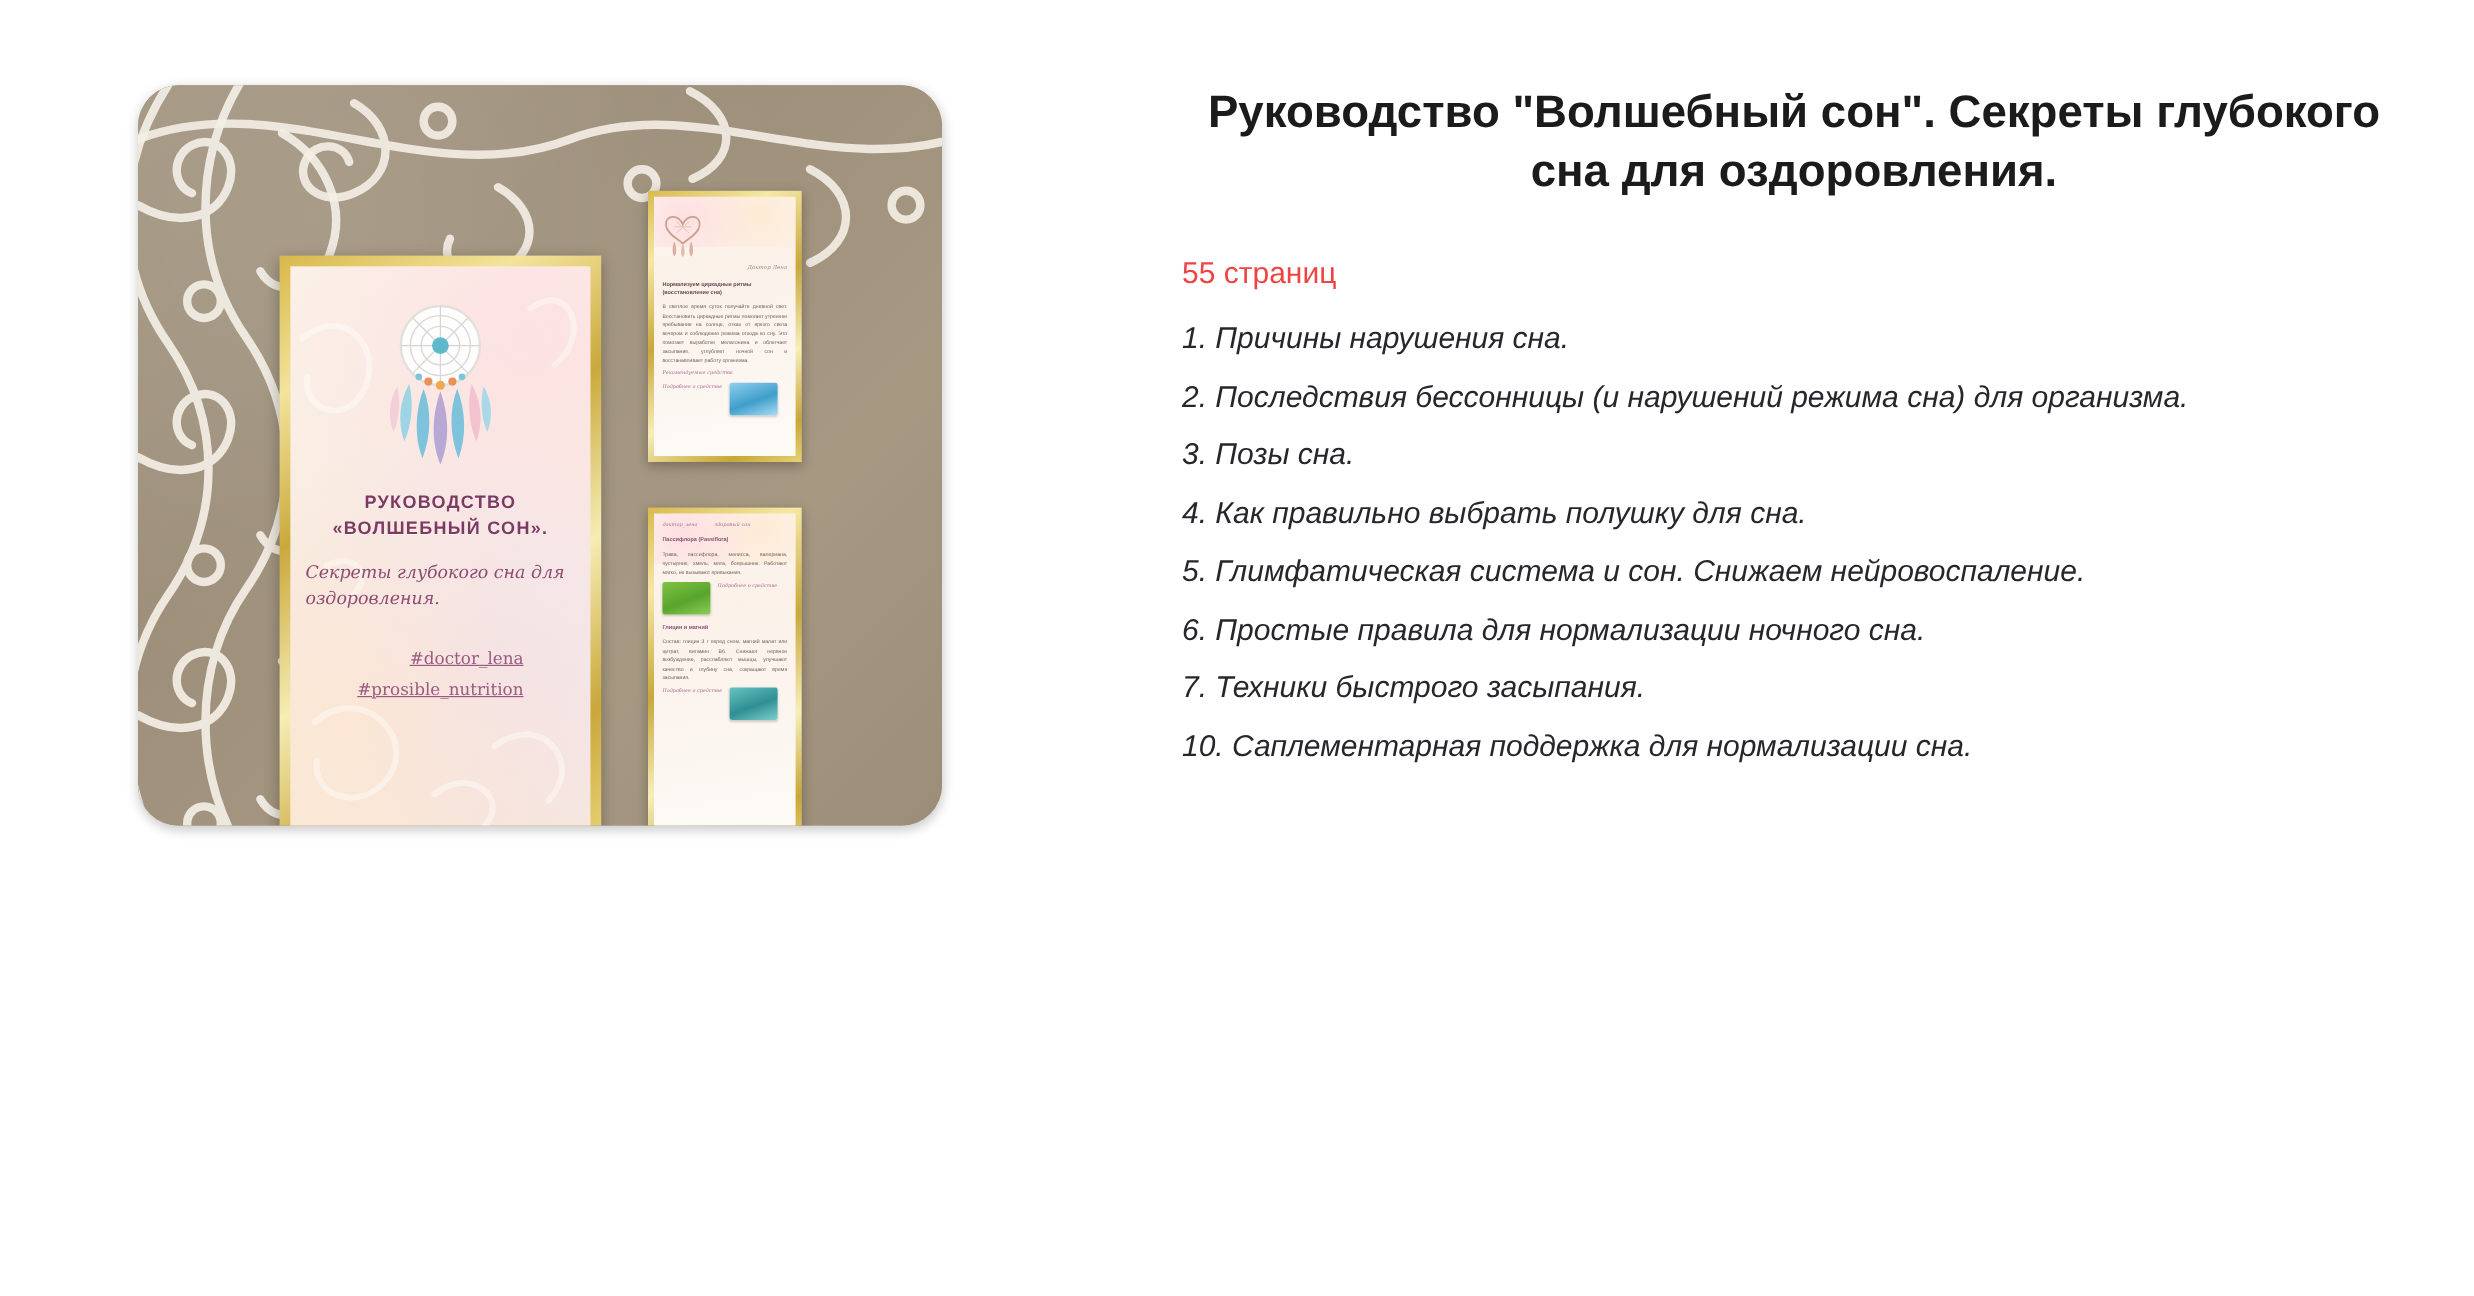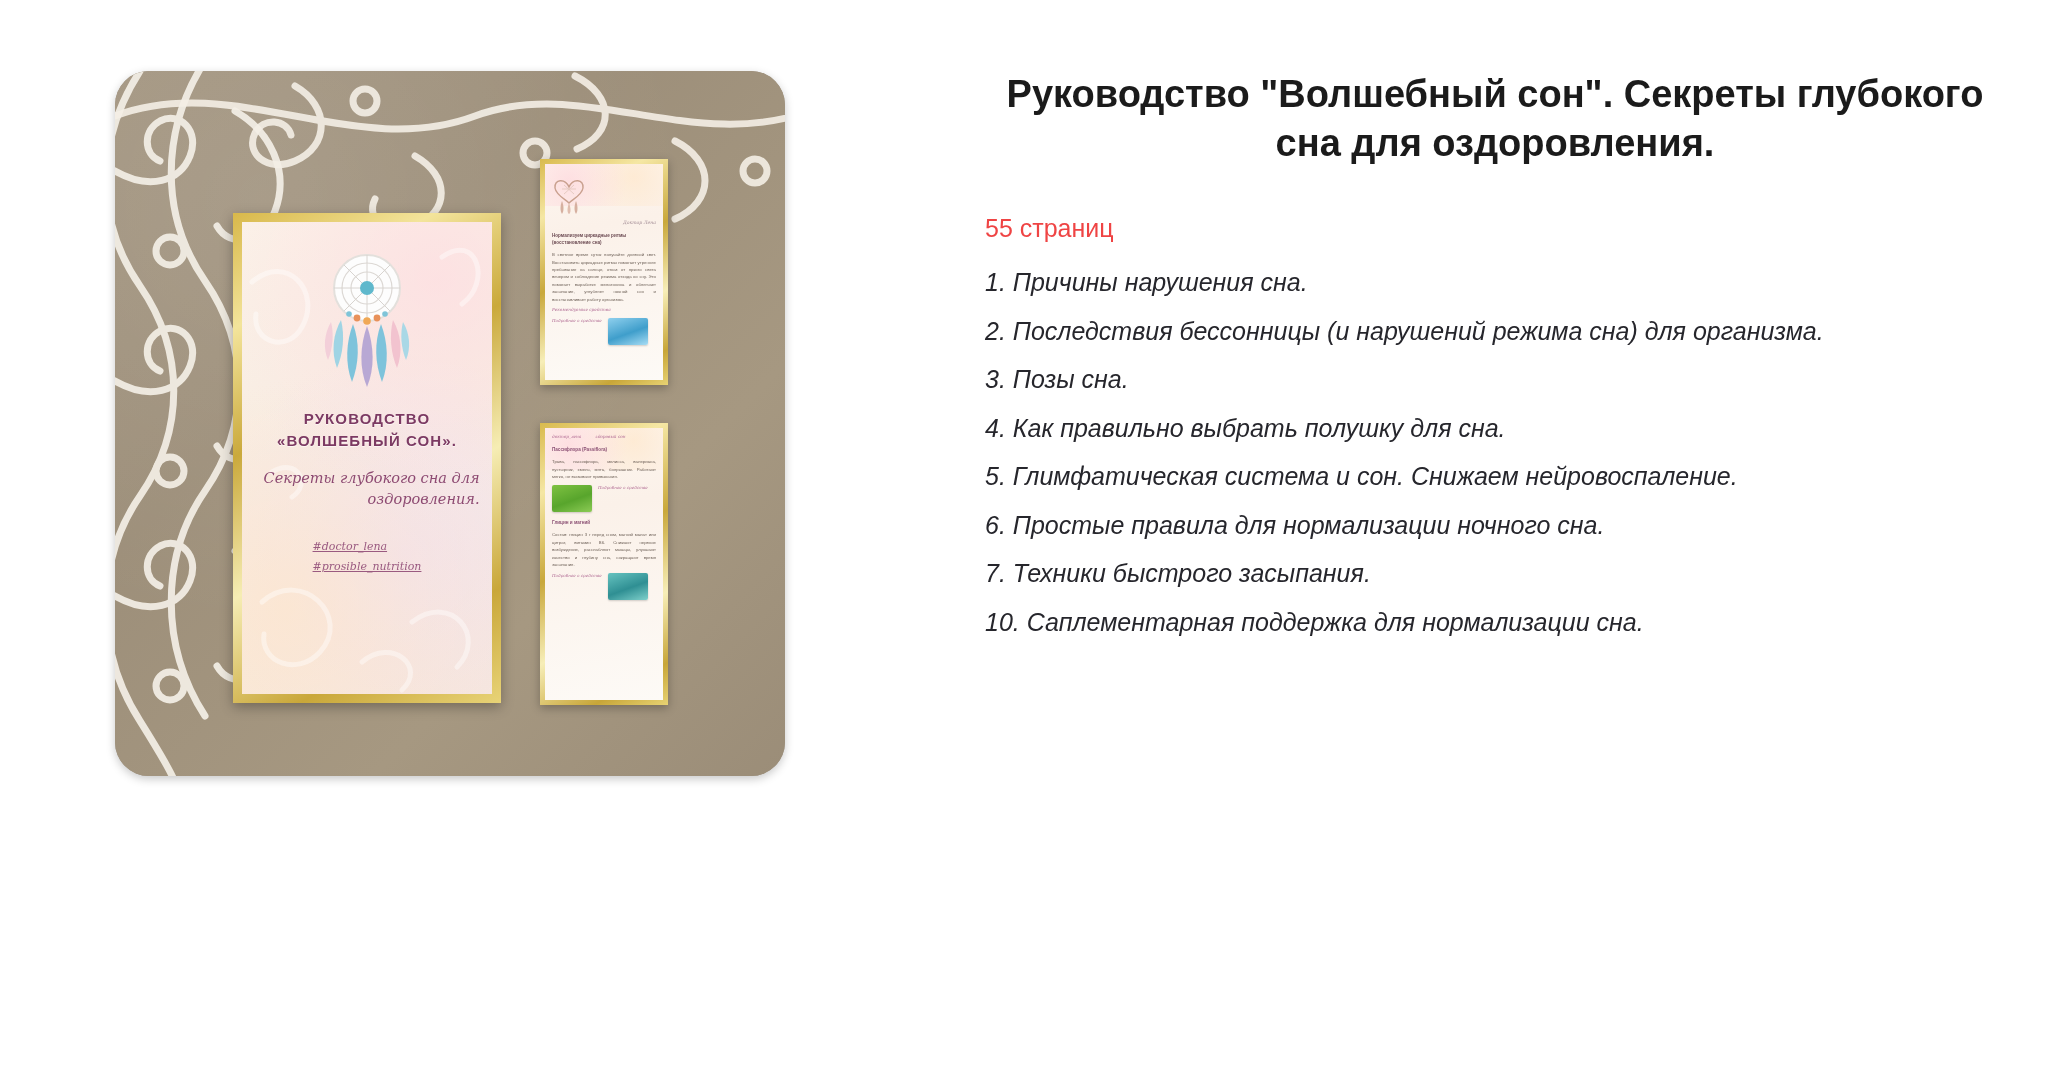--- a/index.html
+++ b/index.html
@@ -22,21 +22,21 @@
     display: flex;
     align-items: flex-start;
   }
 
   
   .product-figure {
     position: absolute;
     left: 75px;
     top: 55px;
     width: 670px;
-    height: 705px;
+    height: 617px;
     border-radius: 34px;
     overflow: hidden;
     box-shadow: 0 3px 10px rgba(0,0,0,0.22);
     background: #9a8d7c;
   }
 
   .mockup-bg {
     position: absolute;
     inset: 0;
     background:
@@ -109,37 +109,36 @@
     letter-spacing: 1.1px;
     line-height: 1.45;
     text-shadow: 0 1px 0 rgba(255,255,255,0.6);
   }
 
   .cover-sub {
     position: relative;
     z-index: 2;
     margin-top: 16px;
     width: 90%;
-    text-align: right;
+    text-align: left;
     color: #8d4a72;
     font-family: "DejaVu Serif", serif;
     font-style: italic;
     font-size: 14.5px;
     line-height: 1.5;
   }
 
   .cover-handles {
     position: relative;
     z-index: 2;
     margin-top: 26px;
-    text-align: left;
+    text-align: right;
     color: #9a5a80;
     font-family: "DejaVu Serif", serif;
-    font-style: italic;
-    font-size: 11px;
+    font-size: 14px;
     line-height: 1.85;
   }
   .cover-handles span { display: block; text-decoration: underline; }
 
   
   .preview {
     position: absolute;
     background: linear-gradient(150deg, #d9ba4d 0%, #f5e7a4 20%, #c9a83b 45%, #f7eeb8 68%, #c8a638 88%, #e7d273 100%);
     padding: 5px;
     box-shadow: 0 3px 9px rgba(0,0,0,0.28);

